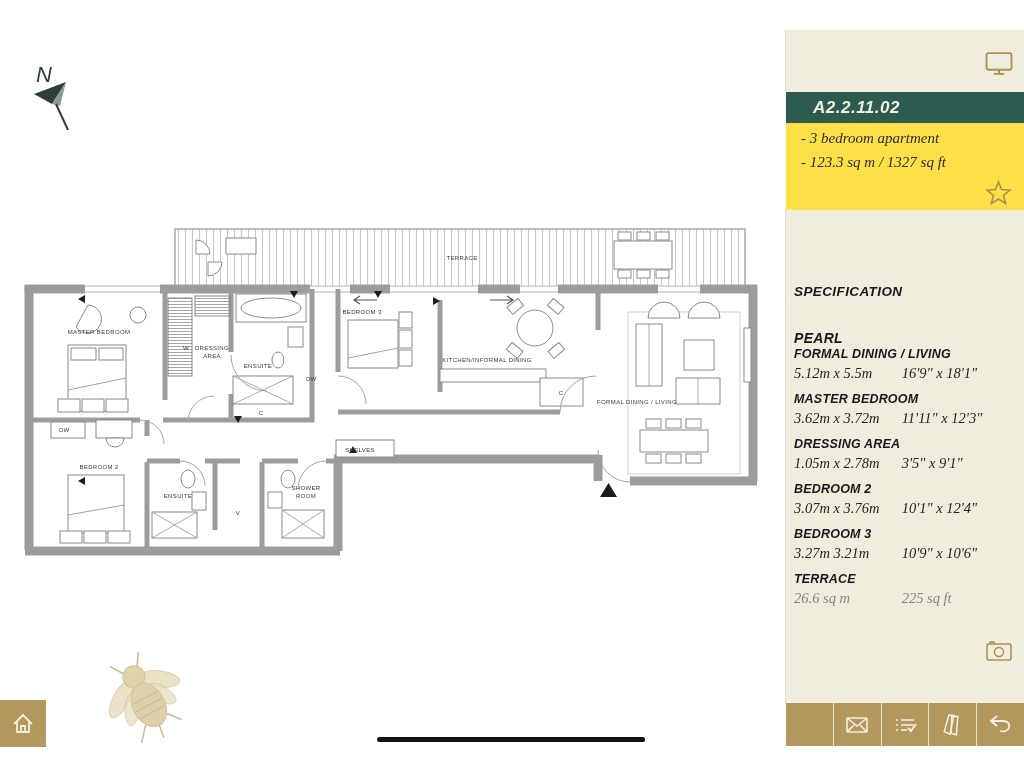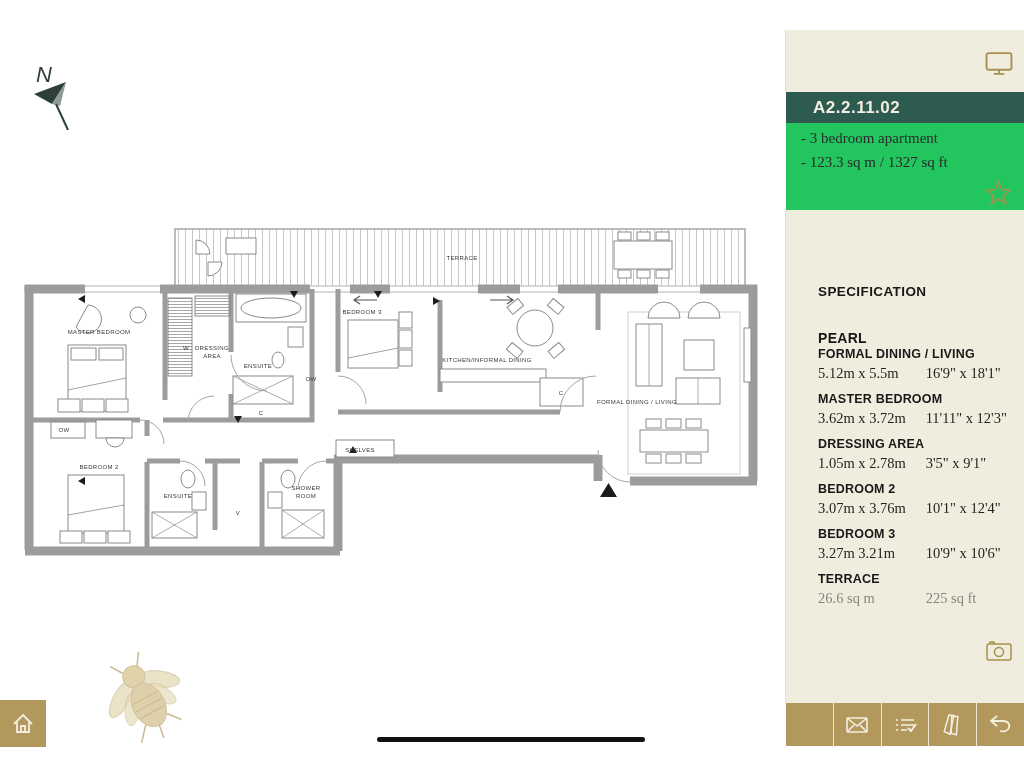--- a/index.html
+++ b/index.html
@@ -12,33 +12,33 @@
   .plan-svg{position:absolute;left:0;top:0;}
   .north{position:absolute;left:10px;top:30px;}
   .bee{position:absolute;left:95px;top:640px;opacity:.85;}
   .home-indicator{position:absolute;left:377px;top:737px;width:268px;height:5px;
                   border-radius:3px;background:#111;}
   .home-btn{position:absolute;left:0;top:700px;width:46px;height:47px;border:none;
             background:#b3985e;display:flex;align-items:center;justify-content:center;
             cursor:pointer;padding:0;}
 
   
-  .sidebar{position:absolute;left:786px;top:0;width:238px;height:564px;background:#fff;}
+  .sidebar{position:absolute;left:786px;top:0;width:238px;height:564px;background:#fff;font-style:italic;}
   .sb-top{position:absolute;left:0;top:30px;width:238px;height:62px;background:#f0edde;
           box-shadow:-1px 0 0 #e0ddcf;}
   .screen-btn{position:absolute;right:10px;top:20px;background:none;border:none;cursor:pointer;padding:0;}
   .banner{position:absolute;left:0;top:92px;width:238px;height:31px;background:#2d5b50;
           display:flex;align-items:center;}
   .banner span{color:#f2efe2;font-weight:bold;font-size:17px;letter-spacing:.5px;margin-left:27px;}
-  .summary{position:absolute;left:0;top:123px;width:238px;height:87px;background:#22c55e;}
+  .summary{position:absolute;left:0;top:123px;width:238px;height:87px;background:#fde047;}
   .bullet{font-family:"Liberation Serif",serif;font-size:15px;color:#2b2b2b;
           margin:7px 0 0 15px;line-height:17px;}
   .star-btn{position:absolute;right:12px;top:57px;background:none;border:none;cursor:pointer;padding:0;}
   .spec{position:absolute;left:0;top:210px;width:238px;height:493px;background:#f0edde;
-        box-shadow:-1px 0 0 #e0ddcf;box-sizing:border-box;padding:74px 0 0 32px;}
+        box-shadow:-1px 0 0 #e0ddcf;box-sizing:border-box;padding:74px 0 0 8px;}
   .spec-title{font-size:13.5px;font-weight:bold;color:#181818;letter-spacing:.4px;margin-bottom:31px;}
   .collection{font-size:14px;font-weight:bold;color:#181818;letter-spacing:.3px;margin-bottom:1px;}
   .room-name{font-size:12.5px;font-weight:bold;color:#181818;letter-spacing:.2px;margin-bottom:4px;}
   .room-dims{font-family:"Liberation Serif",serif;font-size:14.5px;color:#24241f;margin-bottom:10px;}
   .room-dims .metric{display:inline-block;width:104px;}
   .room-dims.muted{color:#85857b;}
   .camera-btn{position:absolute;right:12px;top:430px;background:none;border:none;cursor:pointer;padding:0;}
   .toolbar{position:absolute;left:0;top:703px;width:238px;height:43px;background:#b3985e;
            display:flex;}
   .tb-cell{flex:1;display:flex;align-items:center;justify-content:center;background:none;

